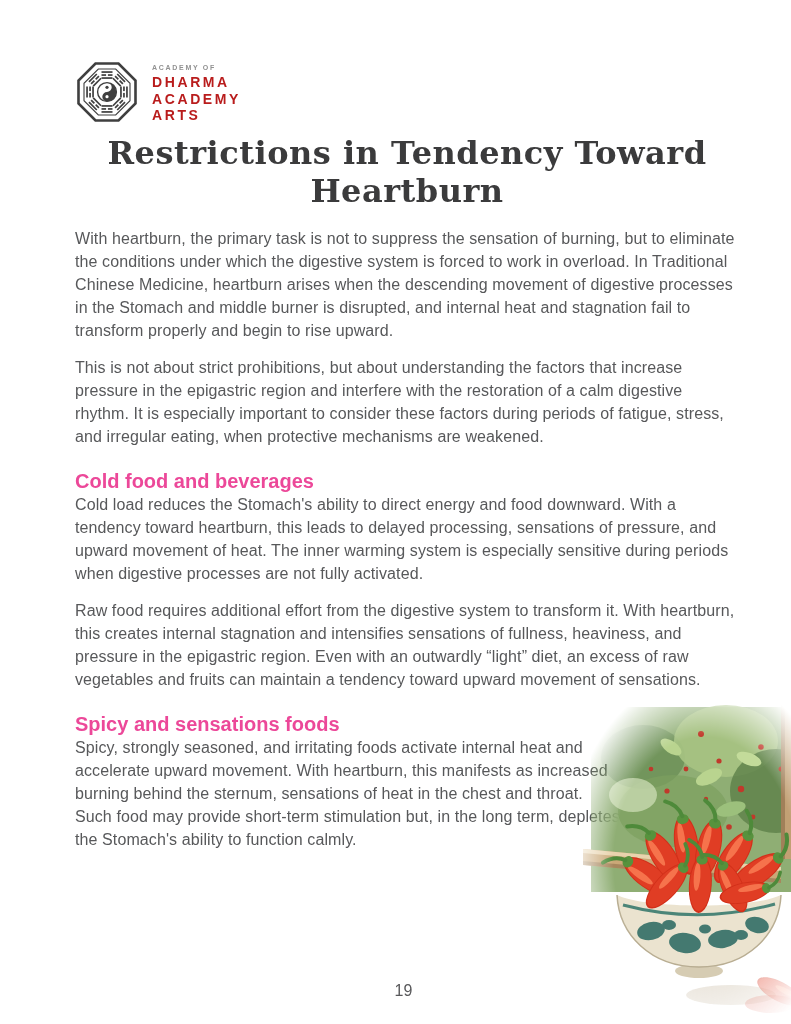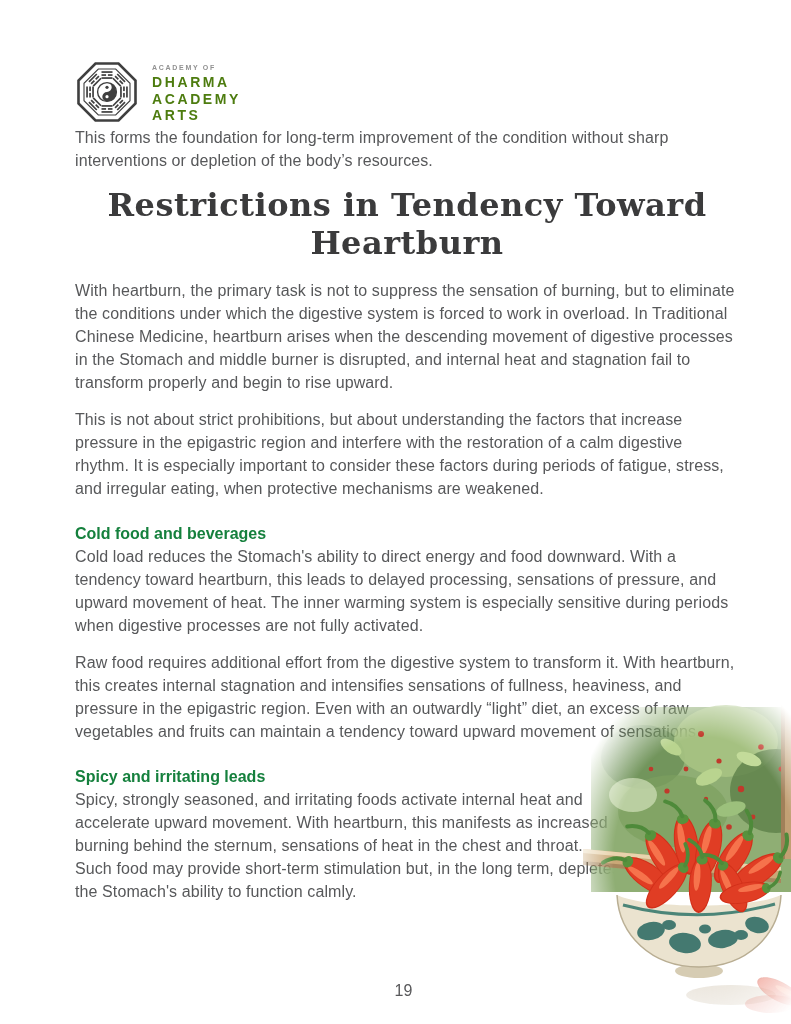--- a/index.html
+++ b/index.html
@@ -19,42 +19,42 @@
   
   .brand { display:flex; align-items:flex-start; gap:13px; height:66px; }
   .brand svg { display:block; }
   .wordmark { padding-top:4px; }
   .eyebrow {
     font-size:7px; font-weight:bold; letter-spacing:1.7px;
     color:#919191; margin-bottom:3px;
   }
   .wordline {
     font-size:14px; font-weight:bold; letter-spacing:2.6px;
-    color:#4d7c0f; line-height:16.5px;
+    color:#b91c1c; line-height:16.5px;
   }
   
   p.body-text {
     font-size:16px; line-height:23px;
     margin:0 0 14px 0;
     color:#57585a;
     letter-spacing:0.1px;
   }
   .intro { margin-top:15px; }
   h1.script {
     font-family:"DejaVu Serif", serif;
     font-weight:bold;
     font-size:32px; line-height:38px;
     color:#3b3b3c;
     text-align:center;
     margin:8px 0 17px 0;
     letter-spacing:0.5px;
   }
   .section-title {
-    font-size:16px; line-height:23px;
-    font-weight:bold; color:#15803d;
+    font-size:20px; line-height:23px;
+    font-weight:bold; color:#ec4899;
     margin:22px 0 0 0;
   }
   .narrow { width:545px; }
   
   .illustration {
     position:absolute;
     right:-28px; bottom:0;
     width:238px; height:325px;
     pointer-events:none;
   }
@@ -96,33 +96,32 @@
       </svg>
     </span>
     <div class="wordmark">
       <div class="eyebrow">ACADEMY OF</div>
       <div class="wordline">DHARMA</div>
       <div class="wordline">ACADEMY</div>
       <div class="wordline">ARTS</div>
     </div>
   </div>
 
-  <p class="body-text intro">This forms the foundation for long-term improvement of the condition without sharp interventions or depletion of the body’s resources.</p>
 
   <h1 class="script">Restrictions in Tendency Toward Heartburn</h1>
 
   <p class="body-text">With heartburn, the primary task is not to suppress the sensation of burning, but to eliminate the conditions under which the digestive system is forced to work in overload. In Traditional Chinese Medicine, heartburn arises when the descending movement of digestive processes in the Stomach and middle burner is disrupted, and internal heat and stagnation fail to transform properly and begin to rise upward.</p>
   <p class="body-text">This is not about strict prohibitions, but about understanding the factors that increase pressure in the epigastric region and interfere with the restoration of a calm digestive rhythm. It is especially important to consider these factors during periods of fatigue, stress, and irregular eating, when protective mechanisms are weakened.</p>
 
   <div class="section-title">Cold food and beverages</div>
   <p class="body-text">Cold load reduces the Stomach's ability to direct energy and food downward. With a tendency toward heartburn, this leads to delayed processing, sensations of pressure, and upward movement of heat. The inner warming system is especially sensitive during periods when digestive processes are not fully activated.</p>
 
   <p class="body-text">Raw food requires additional effort from the digestive system to transform it. With heartburn, this creates internal stagnation and intensifies sensations of fullness, heaviness, and pressure in the epigastric region. Even with an outwardly “light” diet, an excess of raw vegetables and fruits can maintain a tendency toward upward movement of sensations.</p>
 
-  <div class="section-title">Spicy and irritating leads</div>
+  <div class="section-title">Spicy and sensations foods</div>
   <p class="body-text narrow">Spicy, strongly seasoned, and irritating foods activate internal heat and accelerate upward movement. With heartburn, this manifests as increased burning behind the sternum, sensations of heat in the chest and throat. Such food may provide short-term stimulation but, in the long term, depletes the Stomach's ability to function calmly.</p>
 
 </div>
 
 <div class="illustration">
   <svg width="238" height="325" viewBox="0 0 238 325">
     <defs>
       <radialGradient id="fade" cx="0.52" cy="0.5" r="0.58">
         <stop offset="0" stop-color="#fff"></stop>
         <stop offset="0.66" stop-color="#fff"></stop>

